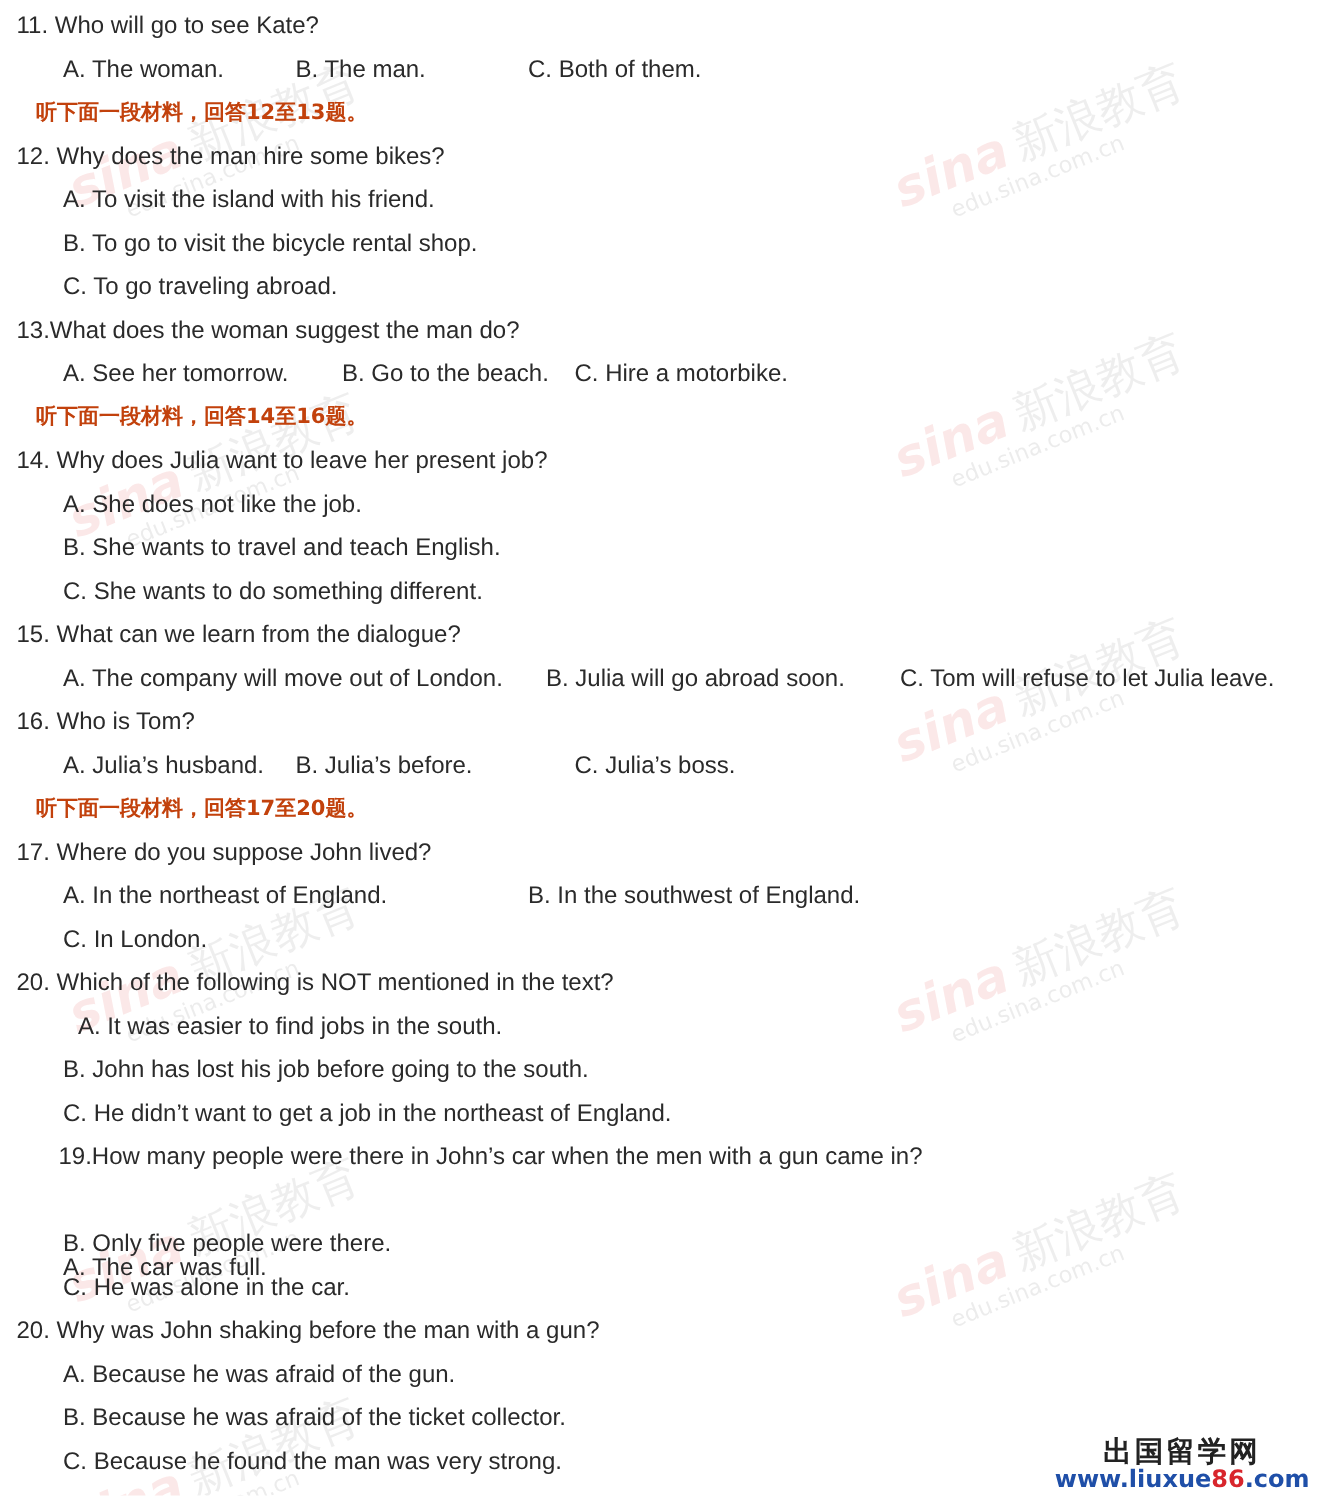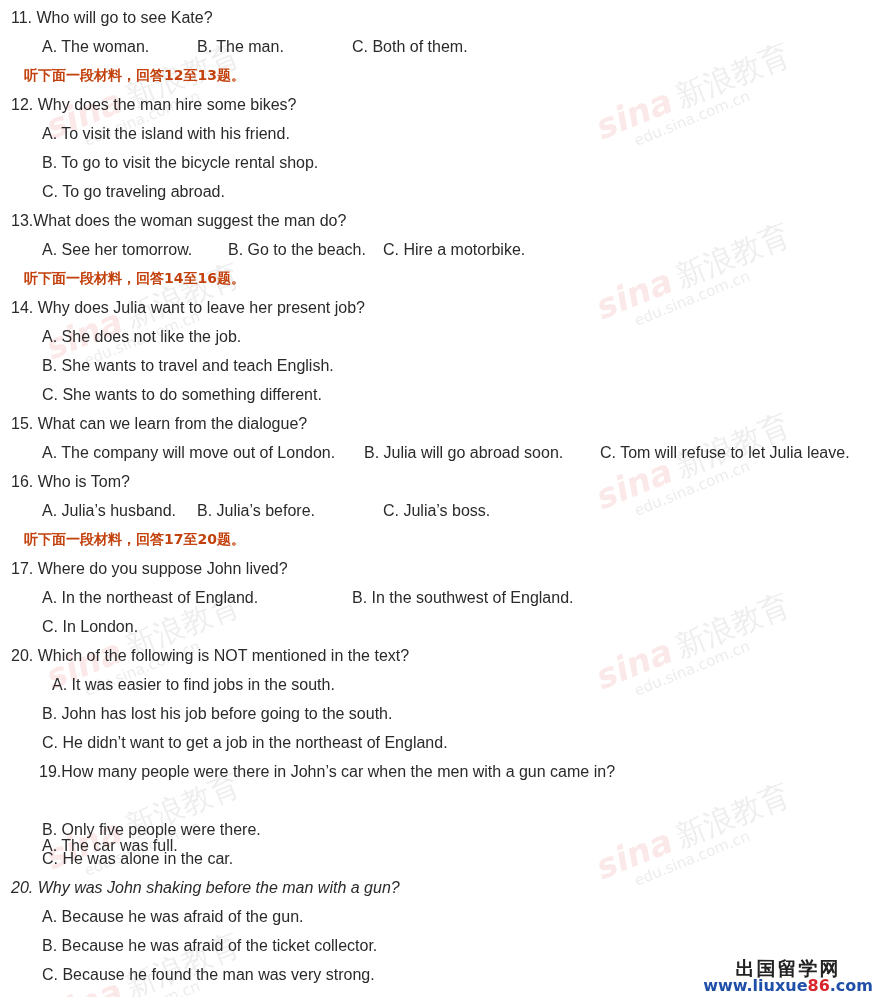--- a/index.html
+++ b/index.html
@@ -88,21 +88,21 @@
 <div class="line q" style="top:648px;">20. Which of the following is NOT mentioned in the text?</div>
 <div class="line opt" style="left:52px;top:677px;">A. It was easier to find jobs in the south.</div>
 <div class="line opt" style="left:42px;top:706px;">B. John has lost his job before going to the south.</div>
 <div class="line opt" style="left:42px;top:735px;">C. He didn’t want to get a job in the northeast of England.</div>
 
 <div class="line q" style="top:764px;margin-left:28px;">19.How many people were there in John’s car when the men with a gun came in?</div>
 <div class="line opt" style="left:42px;top:838px;">A. The car was full.</div>
 <div class="line opt" style="left:42px;top:822px;">B. Only five people were there.</div>
 <div class="line opt" style="left:42px;top:851px;">C. He was alone in the car.</div>
 
-<div class="line q" style="top:880px;font-style:italic;">20. Why was John shaking before the man with a gun?</div>
+<div class="line q" style="top:880px;">20. Why was John shaking before the man with a gun?</div>
 <div class="line opt" style="left:42px;top:909px;">A. Because he was afraid of the gun.</div>
 <div class="line opt" style="left:42px;top:938px;">B. Because he was afraid of the ticket collector.</div>
 <div class="line opt" style="left:42px;top:967px;">C. Because he found the man was very strong.</div>
 
 <div class="brand">
   <div class="cn-title">出国留学网</div>
   <div class="url"><span>www.liuxue</span><span class="num">86</span><span>.com</span></div>
 </div>
 
 </body></html>

